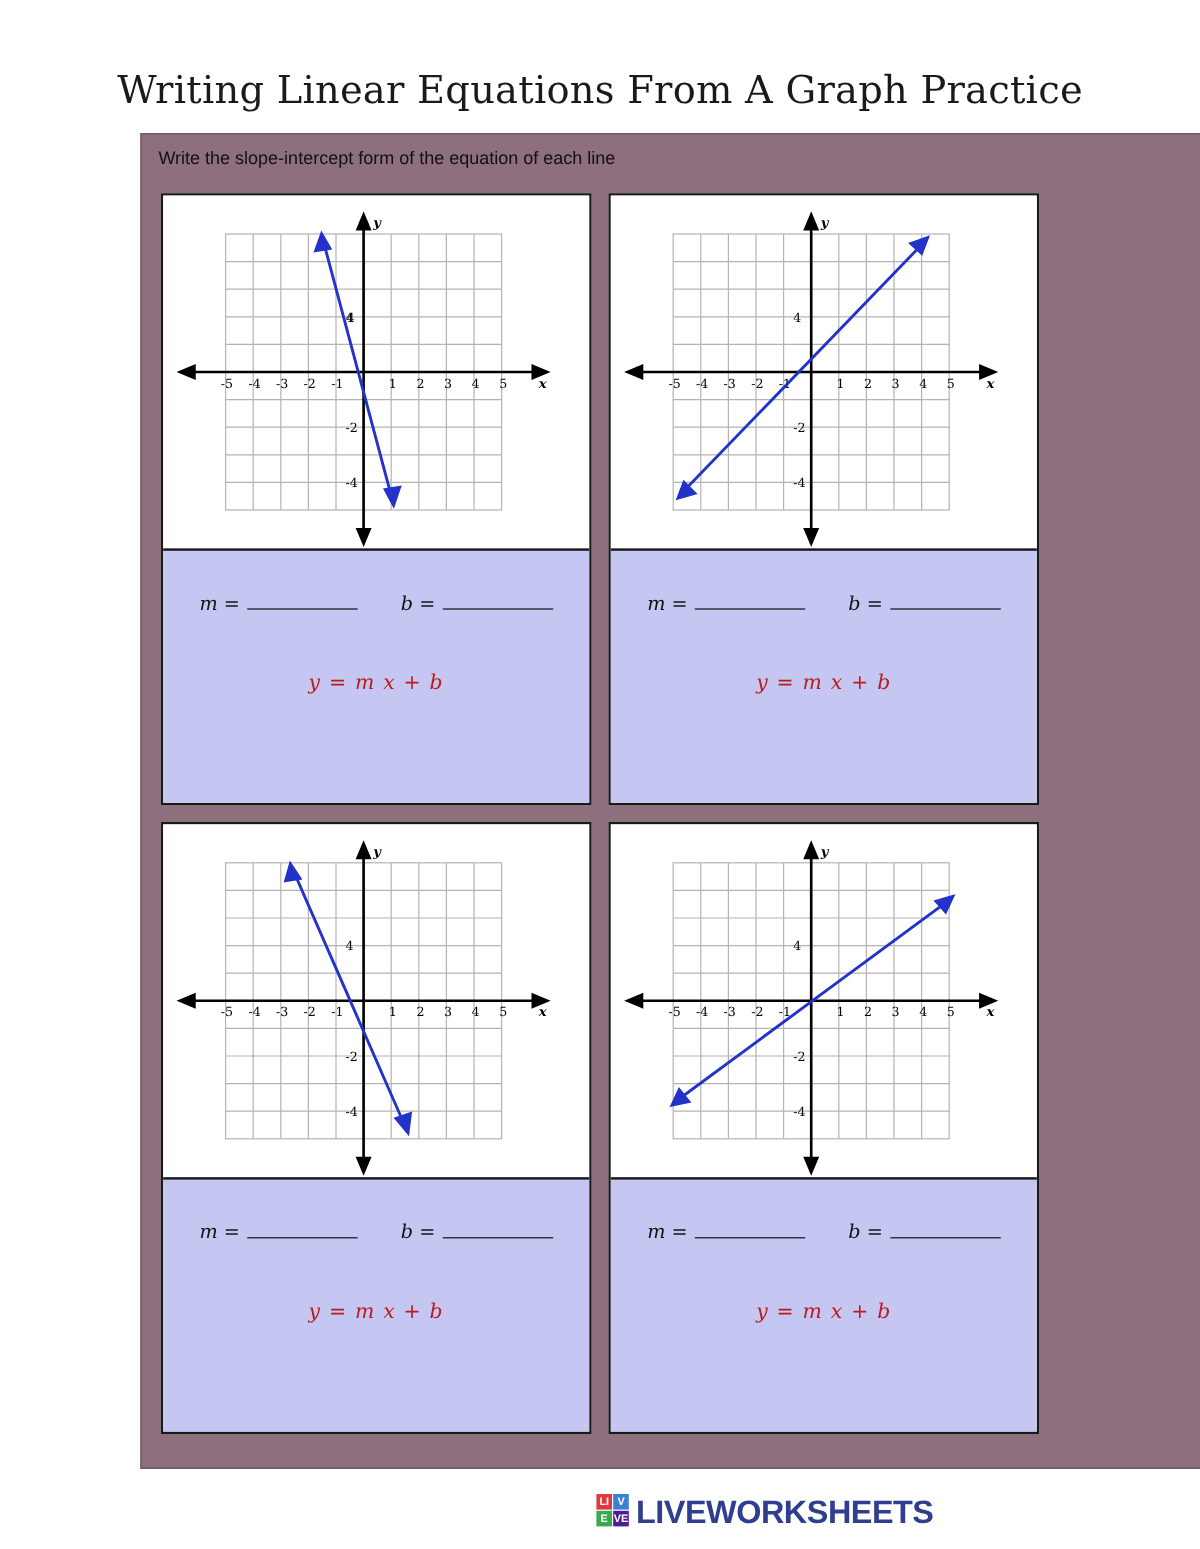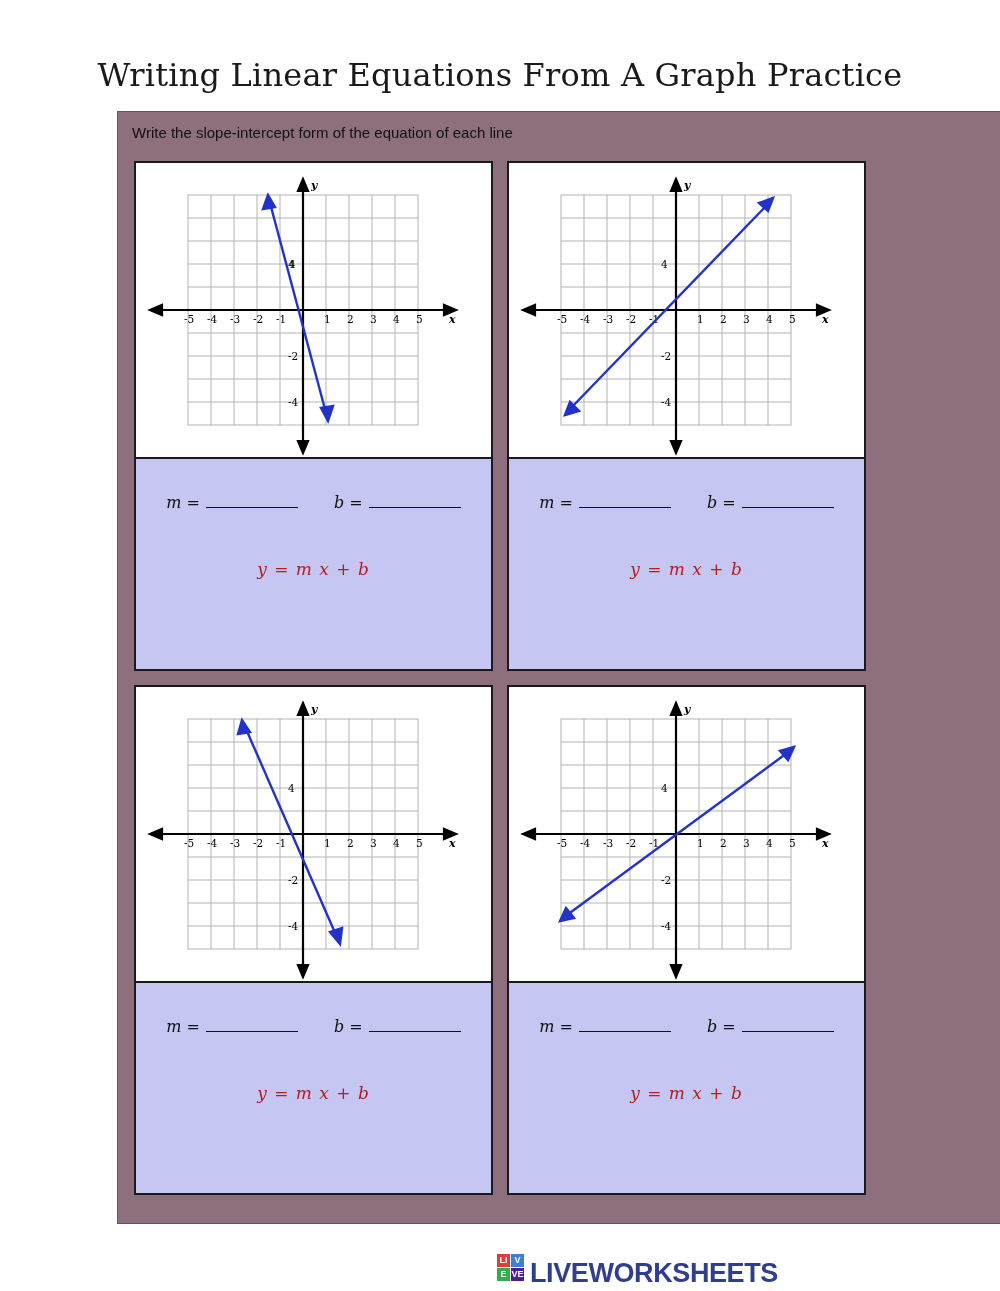--- a/index.html
+++ b/index.html
@@ -103,21 +103,21 @@
     font-style: italic;
     font-size: 17px;
     color: #b91c1c;
     letter-spacing: 1px;
   }
   .footer-logo {
     position: absolute;
     left: 497px;
     top: 1245px;
     display: flex;
-    align-items: center;
+    align-items: flex-start;
     gap: 6px;
   }
   .logo-blocks {
     display: grid;
     grid-template-columns: 13px 13px;
     grid-template-rows: 13px 13px;
     gap: 1px;
   }
   .logo-blocks span {
     display: block;
@@ -131,21 +131,20 @@
   .lb1 { background: #e03b3b; }
   .lb2 { background: #3d7fd4; }
   .lb3 { background: #3aa94f; }
   .lb4 { background: #4c1d95; }
   .logo-text {
     font-family: "Liberation Sans", sans-serif;
     font-size: 27px;
     font-weight: bold;
     color: #2f3e8f;
     letter-spacing: -0.4px;
-    margin-top: 13px;
   }
   svg text {
     font-family: "DejaVu Serif", serif;
   }
 </style>
 </head>
 <body>
 
 <h1 class="page-title">Writing Linear Equations From A Graph Practice</h1>
 

